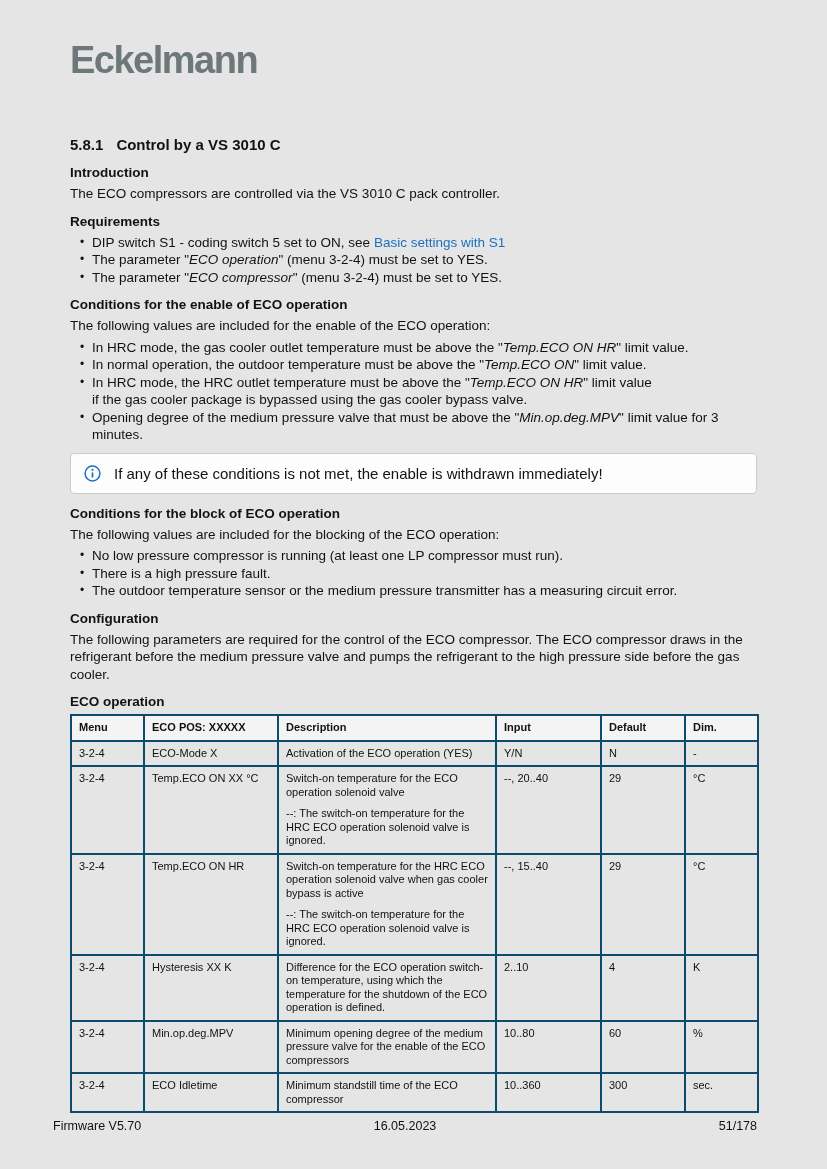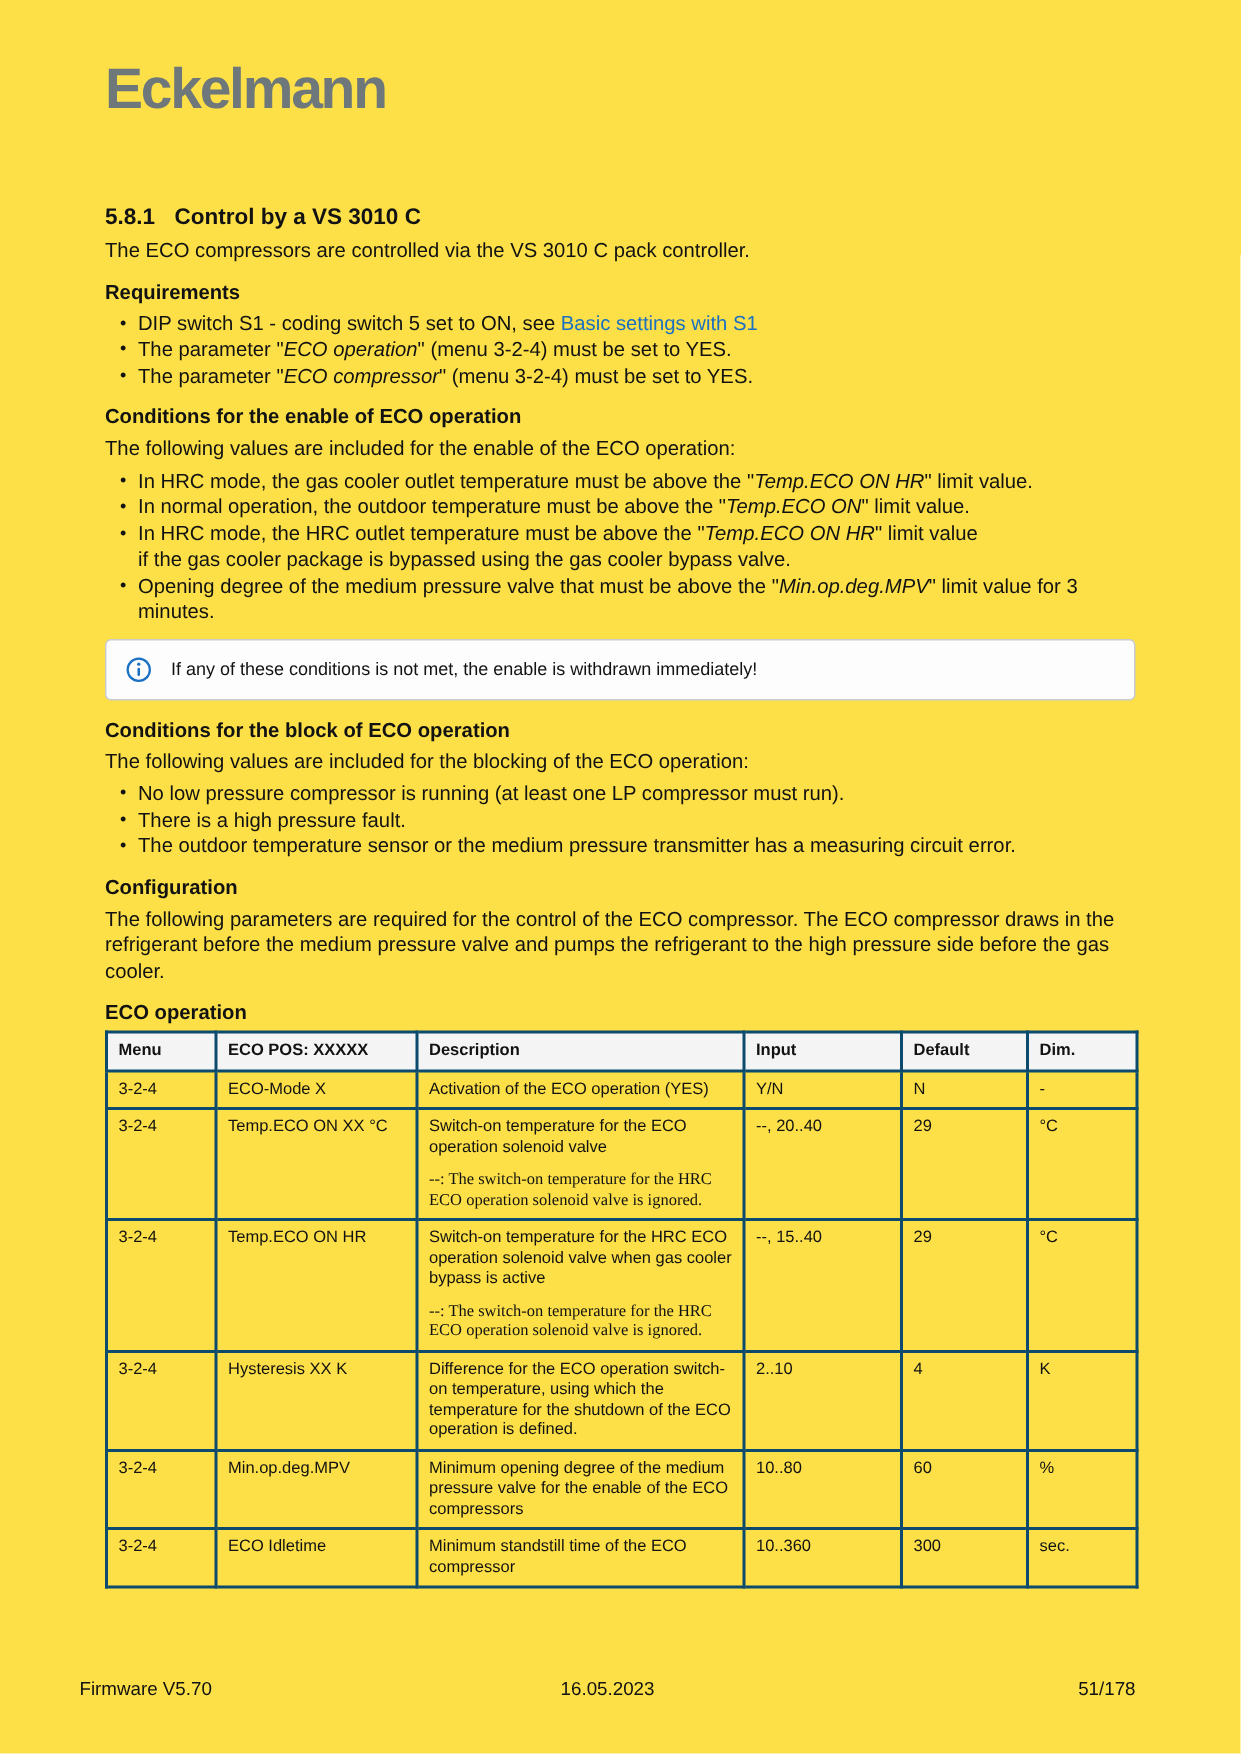--- a/index.html
+++ b/index.html
@@ -1,17 +1,17 @@
 <!DOCTYPE html>
 <html><head>
 <meta charset="utf-8">
 <style>
   html,body { margin:0; padding:0; background:#ffffff; }
   .page {
-    position:relative; width:827px; height:1169px; background:#fde047;
+    position:relative; width:827px; height:1169px; background:#e5e5e5;
     font-family:"Liberation Sans", sans-serif; color:#121212; overflow:hidden;
   }
   .content { position:absolute; left:70px; top:0; width:687px; }
 
   .logo {
     margin-top:40px; font-size:38px; font-weight:bold; color:#6e777a;
     letter-spacing:-1.5px; line-height:40px;
   }
 
   .sec-title { margin-top:56px; font-size:15px; font-weight:bold; line-height:18px; }
@@ -25,49 +25,50 @@
   ul.blist li::before { content:"•"; position:absolute; left:-12px; top:0; font-size:12px; }
 
   .it { font-style:italic; }
   .link { color:#1a70c2; cursor:pointer; }
 
   .notice {
     display:flex; align-items:center; border:1px solid #c9cdd2; border-radius:4px;
     background:#fdfdfe; padding:11px 12px 11px 13px; margin:9px 0 11px;
   }
   .notice .icon-wrap { flex:0 0 auto; width:17px; height:17px; margin-right:13px; }
-  .notice .txt { font-size:12px; line-height:17px;text-align:center; }
+  .notice .txt { font-size:15px; line-height:17px;text-align:center; }
 
   .tbl-caption { font-size:13.5px; font-weight:bold; margin:11px 0 5px; }
 
   table.params { border-collapse:collapse; table-layout:fixed; width:687px;
     font-size:11px; line-height:13.5px; }
   .params th, .params td {
     border:2px solid #0c4a6e; padding:5px 7px; text-align:left;
     vertical-align:top; word-wrap:break-word;
   }
   .params th { font-weight:bold; background:#f4f4f4; }
-  .cell-p + .cell-p { margin-top:8px;font-family:Liberation Serif, serif; }
+  .cell-p + .cell-p { margin-top:8px; }
 
   .footer { position:absolute; left:53px; right:70px; top:1119px; font-size:12.5px; line-height:15px; }
   .footer .f-center { position:absolute; left:50%; transform:translateX(-50%); }
   .footer .f-right { position:absolute; right:0; top:0; }
 </style>
 </head>
 <body>
 
 <div class="page">
   <div class="content">
 
     <div class="logo">Eckelmann</div>
 
     <div class="sec-title">
       <span class="num">5.8.1</span><span>Control by a VS 3010 C</span>
     </div>
 
+    <div class="block-heading">Introduction</div>
     <p class="body-p">The ECO compressors are controlled via the VS 3010 C pack controller.</p>
 
     <div class="block-heading">Requirements</div>
     <ul class="blist">
         <li><span>DIP switch S1 - coding switch 5 set to ON, see </span><span class="link">Basic settings with S1</span></li>
         <li><span>The parameter "</span><span class="it">ECO operation</span><span>" (menu 3-2-4) must be set to YES.</span></li>
         <li><span>The parameter "</span><span class="it">ECO compressor</span><span>" (menu 3-2-4) must be set to YES.</span></li>
       </ul>
 
     <div class="block-heading">Conditions for the enable of ECO operation</div>

